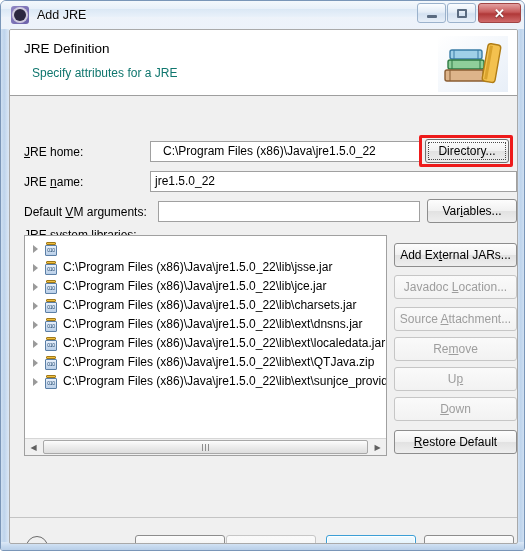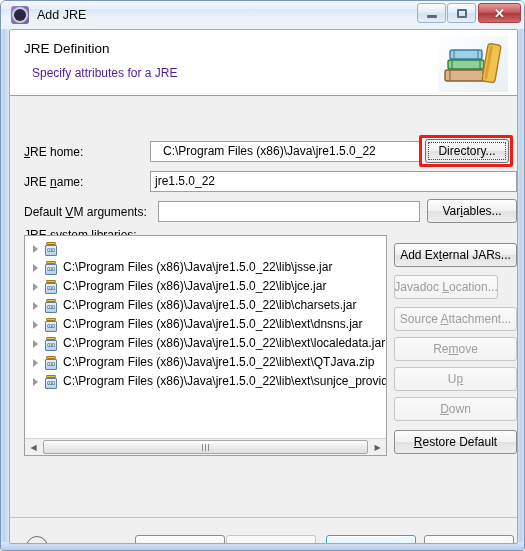--- a/index.html
+++ b/index.html
@@ -90,21 +90,21 @@
     position: absolute; left: 0; top: 0; width: 507px; height: 66px;
     background: #ffffff;
     border-bottom: 1px solid #9e9e9e;
   }
   #header-title {
     position: absolute; left: 14px; top: 11px;
     font-size: 13.5px; font-weight: normal; color: #000000;
   }
   #header-sub {
     position: absolute; left: 22px; top: 36px;
-    font-size: 12px; color: #4c1d95;
+    font-size: 12px; color: #0f766e;
   }
   #books-icon { position: absolute; left: 428px; top: 6px; width: 70px; height: 56px; }
 
   
   .flabel {
     position: absolute; font-size: 12px; color: #000000; white-space: nowrap;
   }
   .flabel u { text-decoration: underline; }
   .finput {
     position: absolute; height: 21px;
@@ -389,21 +389,21 @@
           <div class="grip"></div>
         </div>
         <div class="sb-arrow">▶</div>
       </div>
     </div>
 
     <div id="side-buttons">
         <div class="btn" style="left: 384px; top: 213px; width: 123px;">
           <span>Add Ex<u>t</u>ernal JARs...</span>
         </div>
-        <div class="btn disabled" style="left: 384px; top: 245px; width: 104px;">
+        <div class="btn disabled" style="left: 384px; top: 245px; width: 123px;">
           <span>Javadoc <u>L</u>ocation...</span>
         </div>
         <div class="btn disabled" style="left: 384px; top: 277px; width: 123px;">
           <span>Source <u>A</u>ttachment...</span>
         </div>
         <div class="btn disabled" style="left: 384px; top: 307px; width: 123px;">
           <span>Re<u>m</u>ove</span>
         </div>
         <div class="btn disabled" style="left: 384px; top: 337px; width: 123px;">
           <span>U<u>p</u></span>

